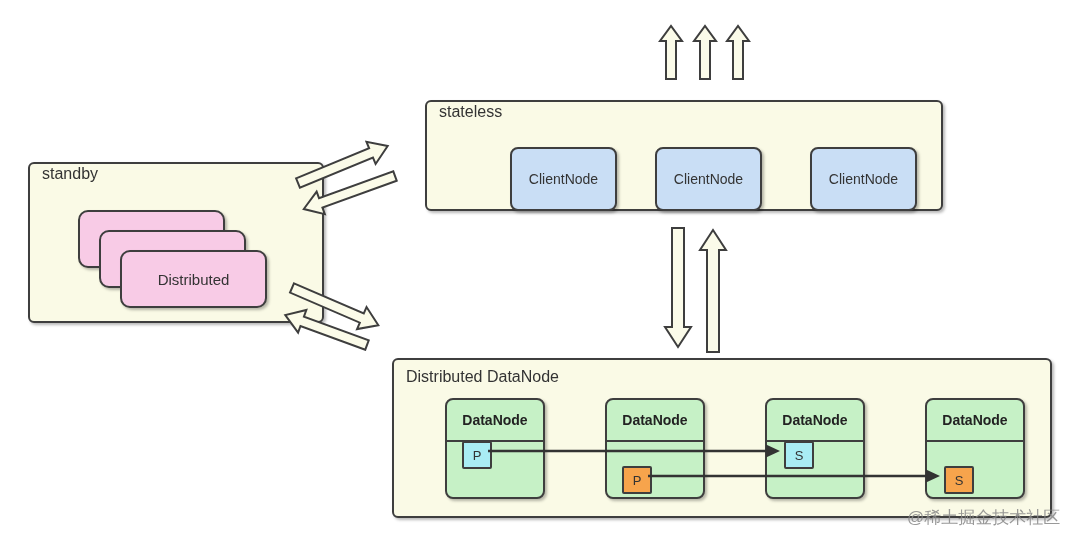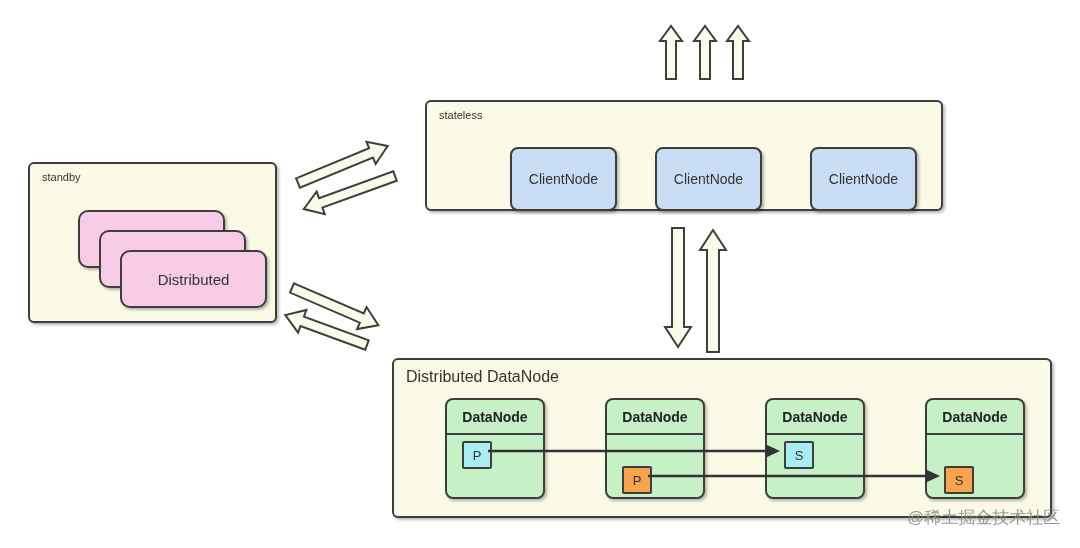--- a/index.html
+++ b/index.html
@@ -25,27 +25,27 @@
   .group {
     position: absolute;
     background: #fafae6;
     border: 2px solid #3e3e3e;
     border-radius: 6px;
     box-shadow: 2px 2px 3px rgba(0,0,0,0.28);
     z-index: 1;
   }
   .group-label {
     position: absolute;
-    top: 7px; left: 12px;
-    font-size: 11px;
+    top: 1px; left: 12px;
+    font-size: 16px;
     color: #333333;
     white-space: nowrap;
   }
 
-  #standby-group   { left: 28px;  top: 162px; width: 249px; height: 161px; padding-left: 28px; }
+  #standby-group   { left: 28px;  top: 162px; width: 296px; height: 161px; padding-left: 28px; }
   #stateless-group { left: 425px; top: 100px; width: 518px; height: 111px; }
   #storage-group   { left: 392px; top: 358px; width: 660px; height: 160px; }
   #storage-group .group-label { font-size: 16px; top: 8px; left: 12px; }
 
   .master-box {
     position: absolute;
     width: 147px; height: 58px;
     background: #f8cbe6;
     border: 2px solid #3e3e3e;
     border-radius: 10px;
@@ -79,21 +79,21 @@
     background: #c6f1c6;
     border: 2px solid #3e3e3e;
     border-radius: 8px;
     box-shadow: 2px 2px 3px rgba(0,0,0,0.28);
   }
   .dn-0 { left: 51px; }
   .dn-1 { left: 211px; }
   .dn-2 { left: 371px; }
   .dn-3 { left: 531px; }
   .data-node-header {
-    height: 35px;
+    height: 42px;
     border-bottom: 2px solid #3e3e3e;
     display: flex; align-items: center; justify-content: center;
     font-size: 14px; font-weight: bold; color: #222222;
   }
 
   .badge {
     position: absolute;
     width: 30px; height: 28px;
     border: 2px solid #3e3e3e;
     border-radius: 2px;

